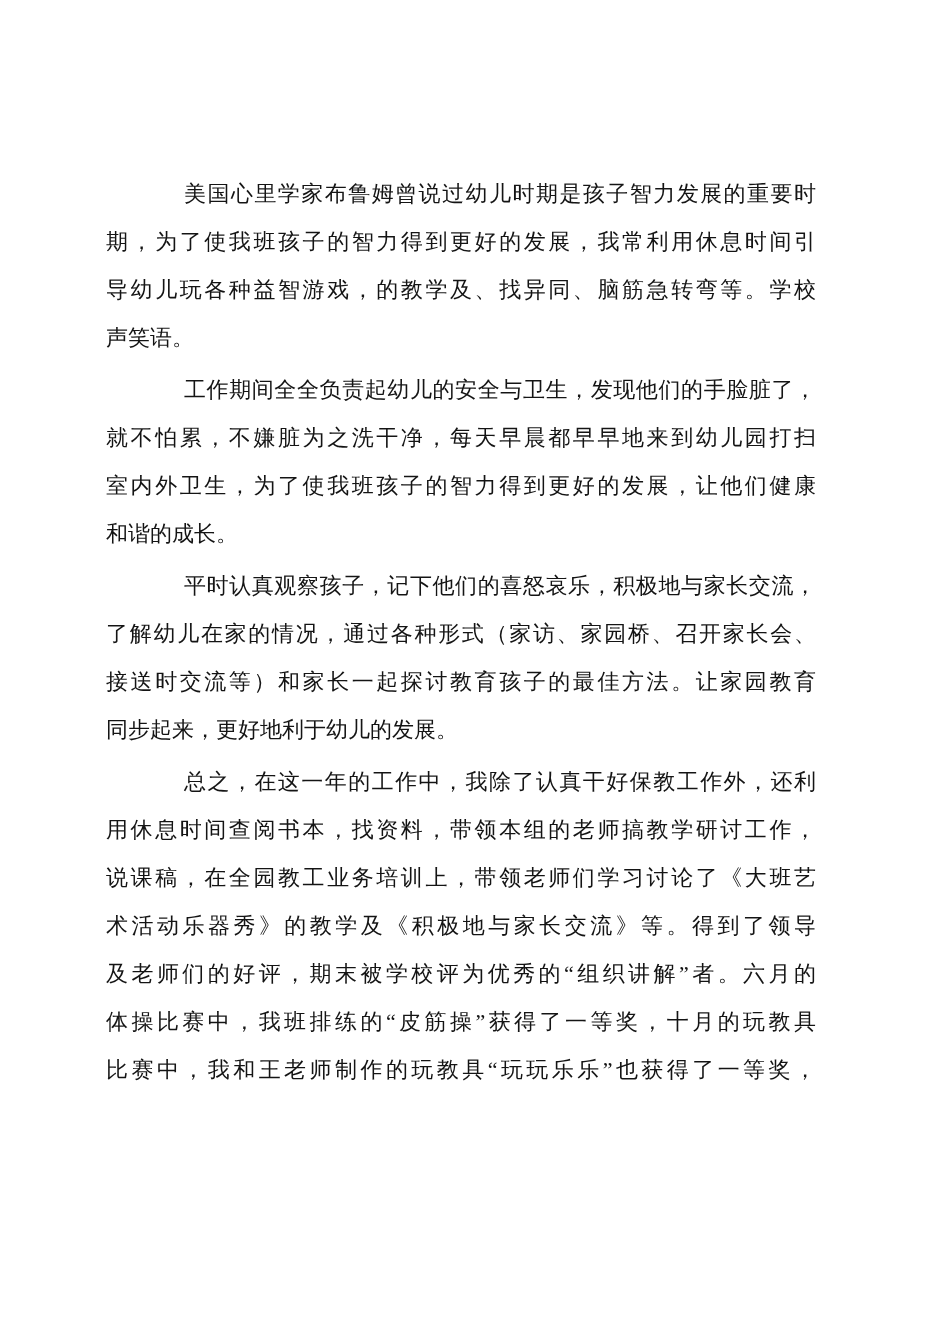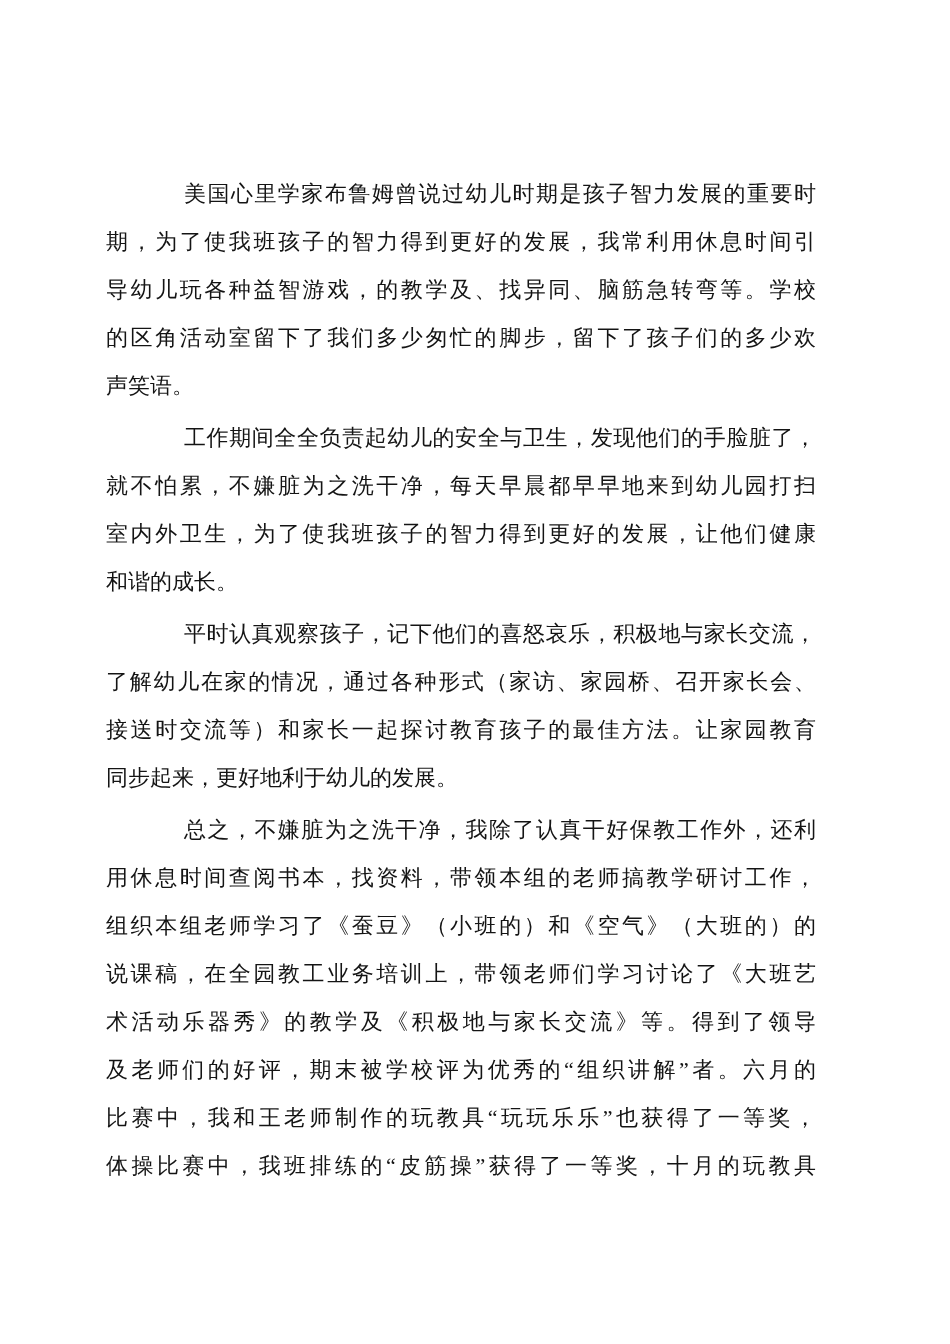--- a/index.html
+++ b/index.html
@@ -48,43 +48,41 @@
 </head>
 <body>
 
 <div class="page">
   <div class="text-block">
 
     <div class="para">
       <div class="line indent">美国心里学家布鲁姆曾说过幼儿时期是孩子智力发展的重要时</div>
       <div class="line">期，为了使我班孩子的智力得到更好的发展，我常利用休息时间引</div>
       <div class="line">导幼儿玩各种益智游戏，的教学及、找异同、脑筋急转弯等。学校</div>
-      <div class="line">的区角活动室留下了我们多少匆忙的脚步，留下了孩子们的多少欢</div>
       <div class="line end">声笑语。</div>
     </div>
 
     <div class="para">
       <div class="line indent">工作期间全全负责起幼儿的安全与卫生，发现他们的手脸脏了，</div>
       <div class="line">就不怕累，不嫌脏为之洗干净，每天早晨都早早地来到幼儿园打扫</div>
       <div class="line">室内外卫生，为了使我班孩子的智力得到更好的发展，让他们健康</div>
       <div class="line end">和谐的成长。</div>
     </div>
 
     <div class="para">
       <div class="line indent">平时认真观察孩子，记下他们的喜怒哀乐，积极地与家长交流，</div>
       <div class="line">了解幼儿在家的情况，通过各种形式（家访、家园桥、召开家长会、</div>
       <div class="line">接送时交流等）和家长一起探讨教育孩子的最佳方法。让家园教育</div>
       <div class="line end">同步起来，更好地利于幼儿的发展。</div>
     </div>
 
     <div class="para">
-      <div class="line indent">总之，不嫌脏为之洗干净，我除了认真干好保教工作外，还利</div>
+      <div class="line indent">总之，在这一年的工作中，我除了认真干好保教工作外，还利</div>
       <div class="line">用休息时间查阅书本，找资料，带领本组的老师搞教学研讨工作，</div>
-      <div class="line">组织本组老师学习了《蚕豆》（小班的）和《空气》（大班的）的</div>
       <div class="line">说课稿，在全园教工业务培训上，带领老师们学习讨论了《大班艺</div>
       <div class="line">术活动乐器秀》的教学及《积极地与家长交流》等。得到了领导</div>
       <div class="line">及老师们的好评，期末被学校评为优秀的“组织讲解”者。六月的</div>
+      <div class="line">体操比赛中，我班排练的“皮筋操”获得了一等奖，十月的玩教具</div>
       <div class="line">比赛中，我和王老师制作的玩教具“玩玩乐乐”也获得了一等奖，</div>
-      <div class="line">体操比赛中，我班排练的“皮筋操”获得了一等奖，十月的玩教具</div>
     </div>
 
   </div>
 </div>
 
 </body></html>

